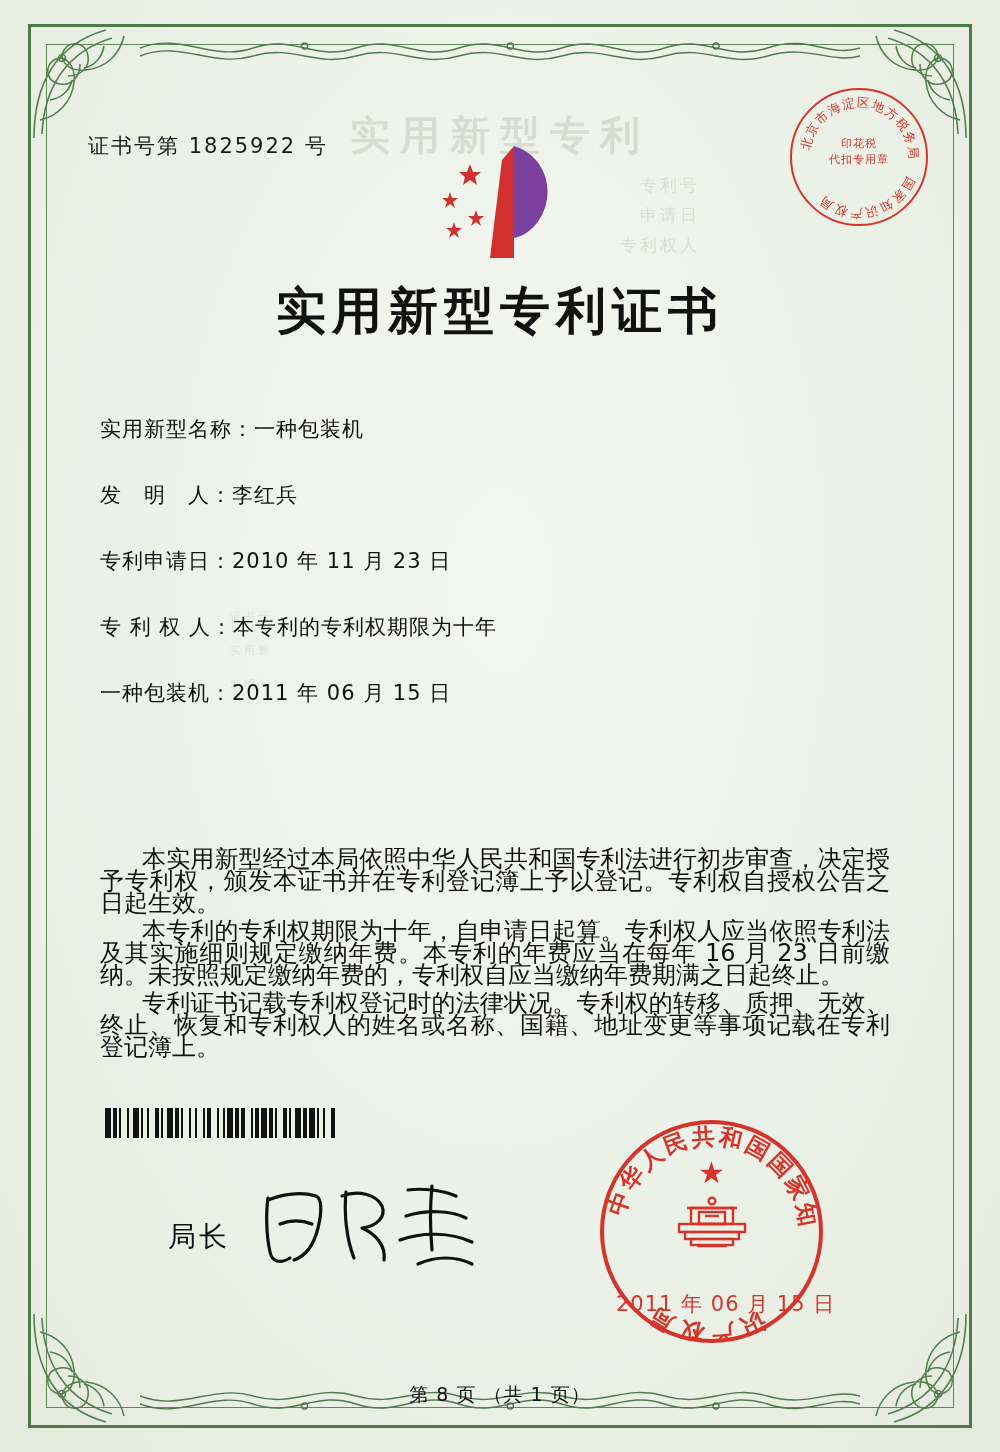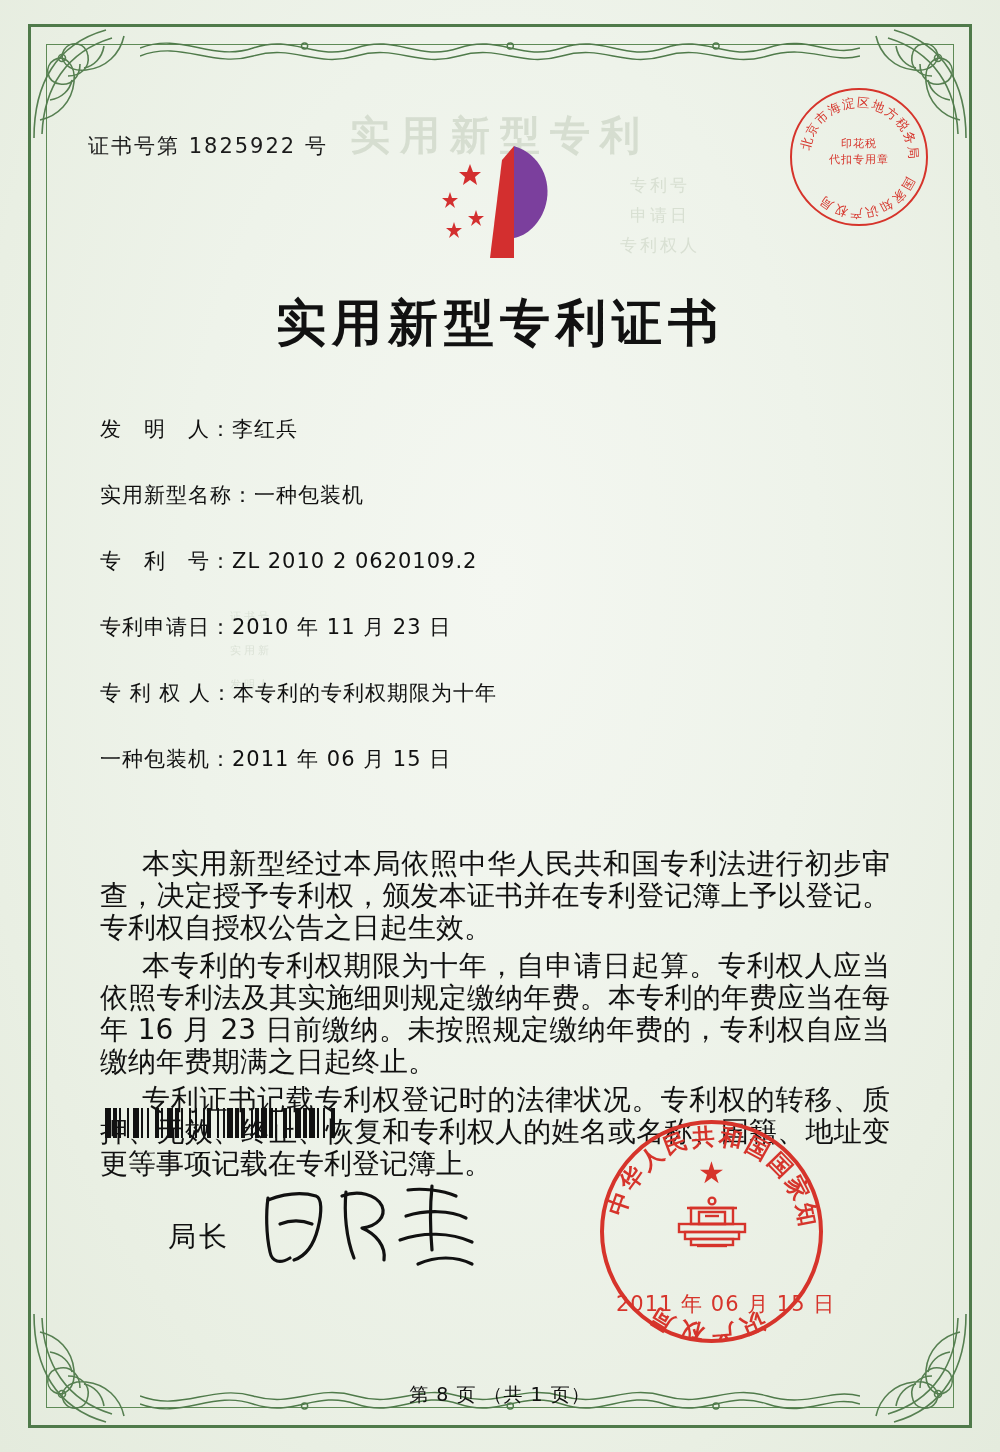--- a/index.html
+++ b/index.html
@@ -52,21 +52,21 @@
     font-size:40px;letter-spacing:10px;
     color:rgba(150,165,140,.28);
     font-weight:700;
     user-select:none;
   }
   .watermark2{
     position:absolute;left:620px;top:170px;
     font-family:"DejaVu Sans", sans-serif;
     font-size:17px;line-height:30px;letter-spacing:3px;
     color:rgba(150,165,140,.26);
-    text-align:center;
+    text-align:right;
   }
   .watermark3{
     position:absolute;left:230px;top:600px;
     font-family:Liberation Mono, monospace;
     font-size:11px;line-height:34px;letter-spacing:3px;
     color:rgba(150,165,140,.22);
   }
 
   
   .cert-no{
@@ -80,21 +80,20 @@
   .logo svg{width:100%;height:100%;display:block;}
 
   .title{
     position:absolute;left:0;right:0;top:278px;
     text-align:center;
     font-family:Liberation Mono, monospace;
     font-weight:700;
     font-size:50px;
     letter-spacing:6px;
     color:#111;
-    margin-top:12px;
   }
 
   
   .stamp-tax{
     position:absolute;right:72px;top:88px;
     width:134px;height:134px;border-radius:50%;
     border:2.5px solid #d6342b;
     color:#d6342b;
   }
   .stamp-tax .ring-text{
@@ -132,21 +131,21 @@
   .field{
     margin-bottom:38px;
     white-space:nowrap;
   }
   .field .lbl{letter-spacing:1px;}
   .field .val{letter-spacing:1px;}
 
   
   .paras{
     position:absolute;left:100px;top:848px;width:790px;
-    font-size:28px;line-height:32px;color:#111;
+    font-size:24px;line-height:22px;color:#111;
     font-family:"DejaVu Sans", sans-serif;
     text-align:justify;
   }
   .paras p{margin:0 0 6px 0;text-indent:42px;}
 
   
   .barcode{
     position:absolute;left:105px;top:1108px;height:30px;width:340px;
     display:flex;align-items:stretch;
   }
@@ -279,27 +278,24 @@
         </text>
       </svg>
     </div>
     <div class="inner">印花税<br>代扣专用章</div>
   </div>
 
   <div class="title">实用新型专利证书</div>
 
   <div class="fields">
     <div class="field">
+      <span class="lbl">实用新型名称：</span><span class="val">一种包装机</span>
+    </div>
+    <div class="field">
       <span class="lbl">发　明　人：</span><span class="val">李红兵</span>
-    </div>
-    <div class="field">
-      <span class="lbl">实用新型名称：</span><span class="val">一种包装机</span>
-    </div>
-    <div class="field">
-      <span class="lbl">专　利　号：</span><span class="val">ZL 2010 2 0620109.2</span>
     </div>
     <div class="field">
       <span class="lbl">专利申请日：</span><span class="val">2010 年 11 月 23 日</span>
     </div>
     <div class="field">
       <span class="lbl">专 利 权 人：</span><span class="val">本专利的专利权期限为十年</span>
     </div>
     <div class="field">
       <span class="lbl">一种包装机：</span><span class="val">2011 年 06 月 15 日</span>
     </div>

